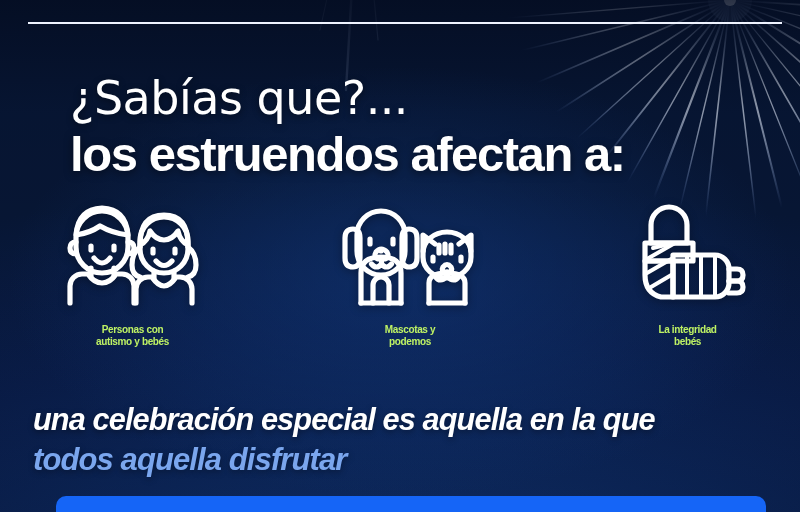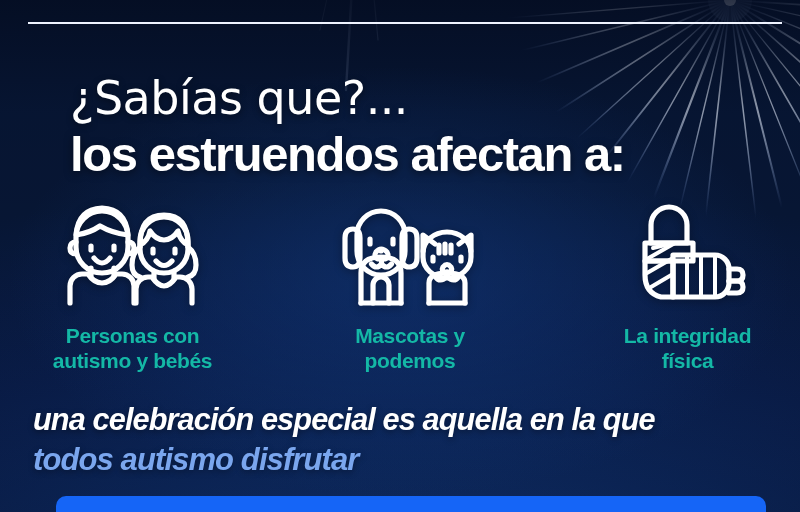--- a/index.html
+++ b/index.html
@@ -113,25 +113,25 @@
     height: 118px;
     display: flex;
     align-items: center;
     justify-content: center;
     filter: drop-shadow(0 2px 4px rgba(0,0,0,0.35));
   }
   .icon-label {
     margin-top: 14px;
     text-align: center;
     font-family: "Liberation Sans", sans-serif;
-    font-size: 21px;
+    font-size: 10px;
     font-weight: 700;
     letter-spacing: -0.35px;
     line-height: 1.18;
-    color: #14b8a6;
+    color: #bef264;
     white-space: pre-line;
   }
 
   
   .tagline {
     position: absolute;
     left: 33px;
     top: 400px;
     width: 740px;
   }
@@ -350,26 +350,26 @@
             <path d="M64 60 v42" stroke-width="4"></path>
             <path d="M78 60 v42" stroke-width="4"></path>
             <path d="M92 61 v40" stroke-width="4"></path>
 
             <path d="M106 74 h8 q6 0 6 6 t-6 6 h-8"></path>
             <path d="M106 86 h8 q6 0 6 6 t-6 6 h-8"></path>
           </g>
         </svg>
       </div>
       <div class="icon-label">La integridad
-física</div>
+bebés</div>
     </div>
 
 
   </div>
 
   <div class="tagline">
     <div class="tag-line1">una celebración especial es aquella en la que</div>
-    <div class="tag-line2">todos autismo disfrutar</div>
+    <div class="tag-line2">todos aquella disfrutar</div>
   </div>
 
   <div class="bottom-bar"></div>
 
 </div>
 
 </body></html>

